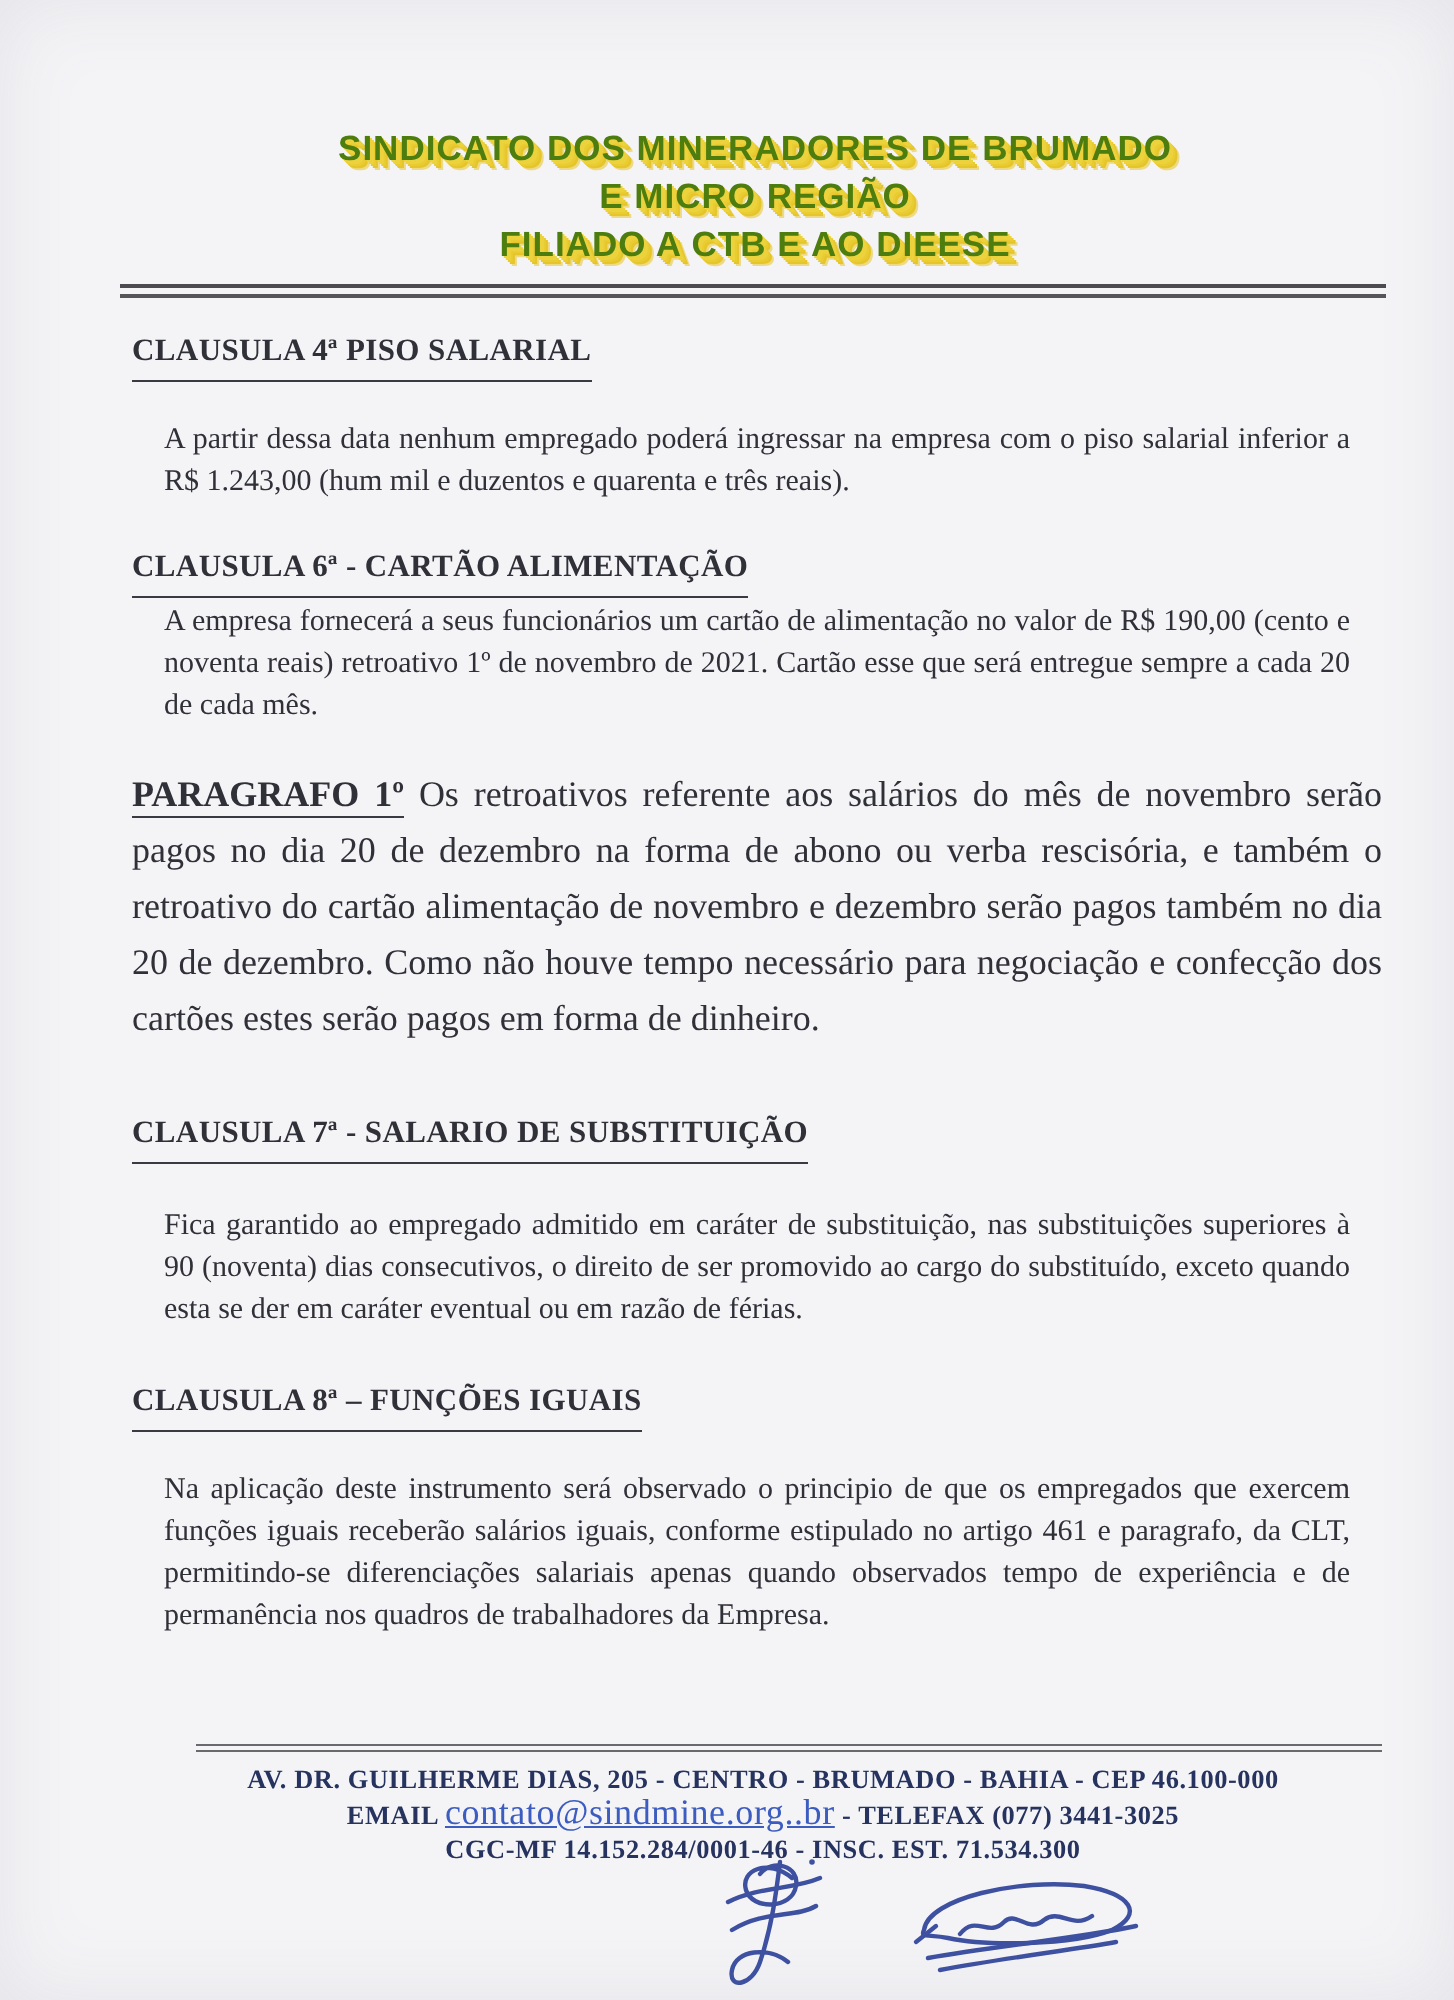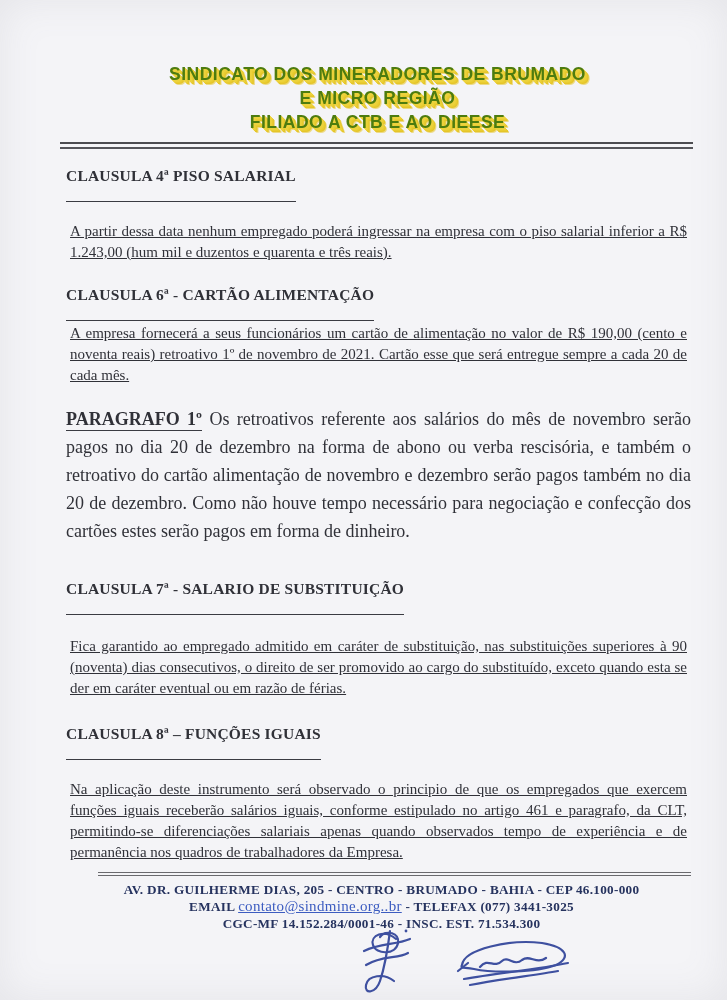--- a/index.html
+++ b/index.html
@@ -64,25 +64,25 @@
     line-height:21px;
     text-align:justify;
     color:#303138;
   }
   .clause-heading{
     display:inline-block;
     font-weight:bold;
     font-size:15.5px;
     letter-spacing:0.2px;
     border-bottom:1.6px solid #3a3b42;
-    padding-bottom:15px;
+    padding-bottom:4px;
     margin:0;
   }
   .sec{margin:0;}
-  .sec p{margin:4px;text-decoration:underline;}
+  .sec p{margin:16px;}
   .sec-4 p{margin-top:19px;}
   .sec-4{margin-top:2px;}
   .sec-5{margin-top:23px;}
   .sec-5 p{margin-top:2px;}
   .sec-6{margin-top:21px;}
   .sec-6 p{margin-top:2px;}
   .paragrafo{
     margin-top:19px;
     font-size:18px;
     line-height:28px;
@@ -115,21 +115,21 @@
     font-family:"Liberation Serif", serif;
     font-weight:bold;
     font-size:13.2px;
     line-height:17px;
     color:#26335f;
     letter-spacing:0.3px;
   }
   .email-link{
     color:#3c5cc0;
     font-weight:normal;
-    font-size:15px;
+    font-size:18px;
   }
   .signature{
     position:absolute;
     left:340px;
     top:925px;
     width:260px;
     height:75px;
   }
 </style>
 </head>

